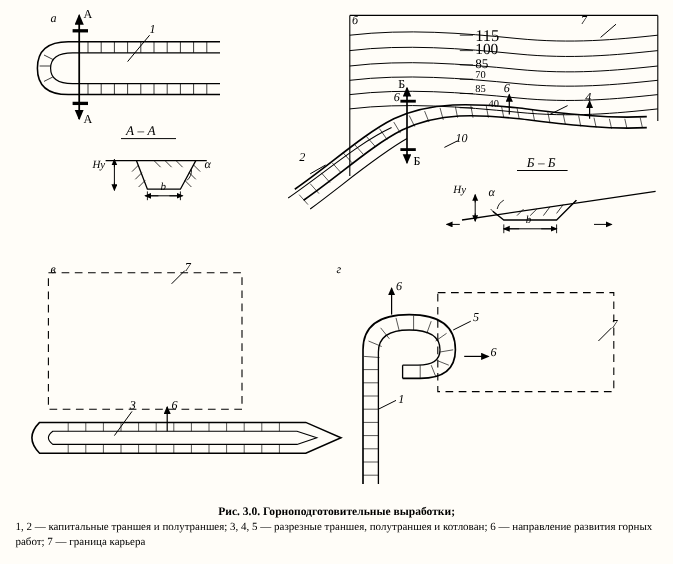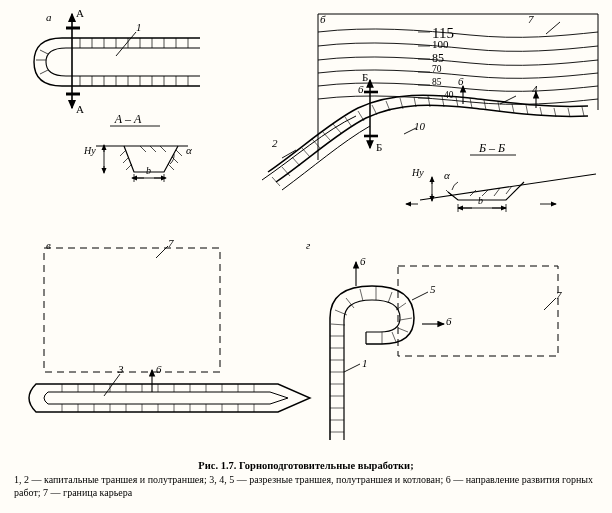--- a/index.html
+++ b/index.html
@@ -315,21 +315,21 @@
 <div class="lbl up" style="left:76px;top:8px;">А</div>
 <div class="lbl up" style="left:76px;top:104px;">А</div>
 
 <div class="lbl num" style="left:136px;top:22px;">1</div>
 
 <div class="lbl" style="left:84px;top:146px;font-size:10px;">Hу</div>
 <div class="lbl" style="left:146px;top:166px;font-size:10px;">b</div>
 <div class="lbl" style="left:186px;top:145px;font-size:11px;">α</div>
 
 <div class="lbl up" style="left:432px;top:26px;font-size:15px;">115</div>
-<div class="lbl up" style="left:432px;top:39px;font-size:11px;">100</div>
+<div class="lbl up" style="left:432px;top:39px;font-size:14px;">100</div>
 <div class="lbl up" style="left:432px;top:52px;font-size:12px;">85</div>
 <div class="lbl up" style="left:432px;top:65px;font-size:9.5px;">70</div>
 <div class="lbl up" style="left:432px;top:78px;font-size:9.5px;">85</div>
 <div class="lbl up" style="left:444px;top:91px;font-size:9.5px;">40</div>
 
 <div class="lbl num" style="left:528px;top:14px;">7</div>
 <div class="lbl num" style="left:358px;top:84px;">6</div>
 <div class="lbl num" style="left:458px;top:76px;">6</div>
 <div class="lbl num" style="left:532px;top:84px;">4</div>
 <div class="lbl num" style="left:272px;top:138px;">2</div>
@@ -345,14 +345,14 @@
 <div class="lbl num" style="left:168px;top:238px;">7</div>
 <div class="lbl num" style="left:118px;top:364px;">3</div>
 <div class="lbl num" style="left:156px;top:364px;">6</div>
 
 <div class="lbl num" style="left:360px;top:256px;">6</div>
 <div class="lbl num" style="left:430px;top:284px;">5</div>
 <div class="lbl num" style="left:446px;top:316px;">6</div>
 <div class="lbl num" style="left:362px;top:358px;">1</div>
 <div class="lbl num" style="left:556px;top:290px;">7</div>
 
-<div class="caption" id="fig-title">Рис. 1.7. Горноподготовительные выработки;</div>
+<div class="caption" id="fig-title">Рис. 3.0. Горноподготовительные выработки;</div>
 <div class="caption" id="fig-legend">1, 2 — капитальные траншея и полутраншея; 3, 4, 5 — разрезные траншея, полутраншея и котлован; 6 — направление развития горных работ; 7 — граница карьера</div>
 
 </body></html>

